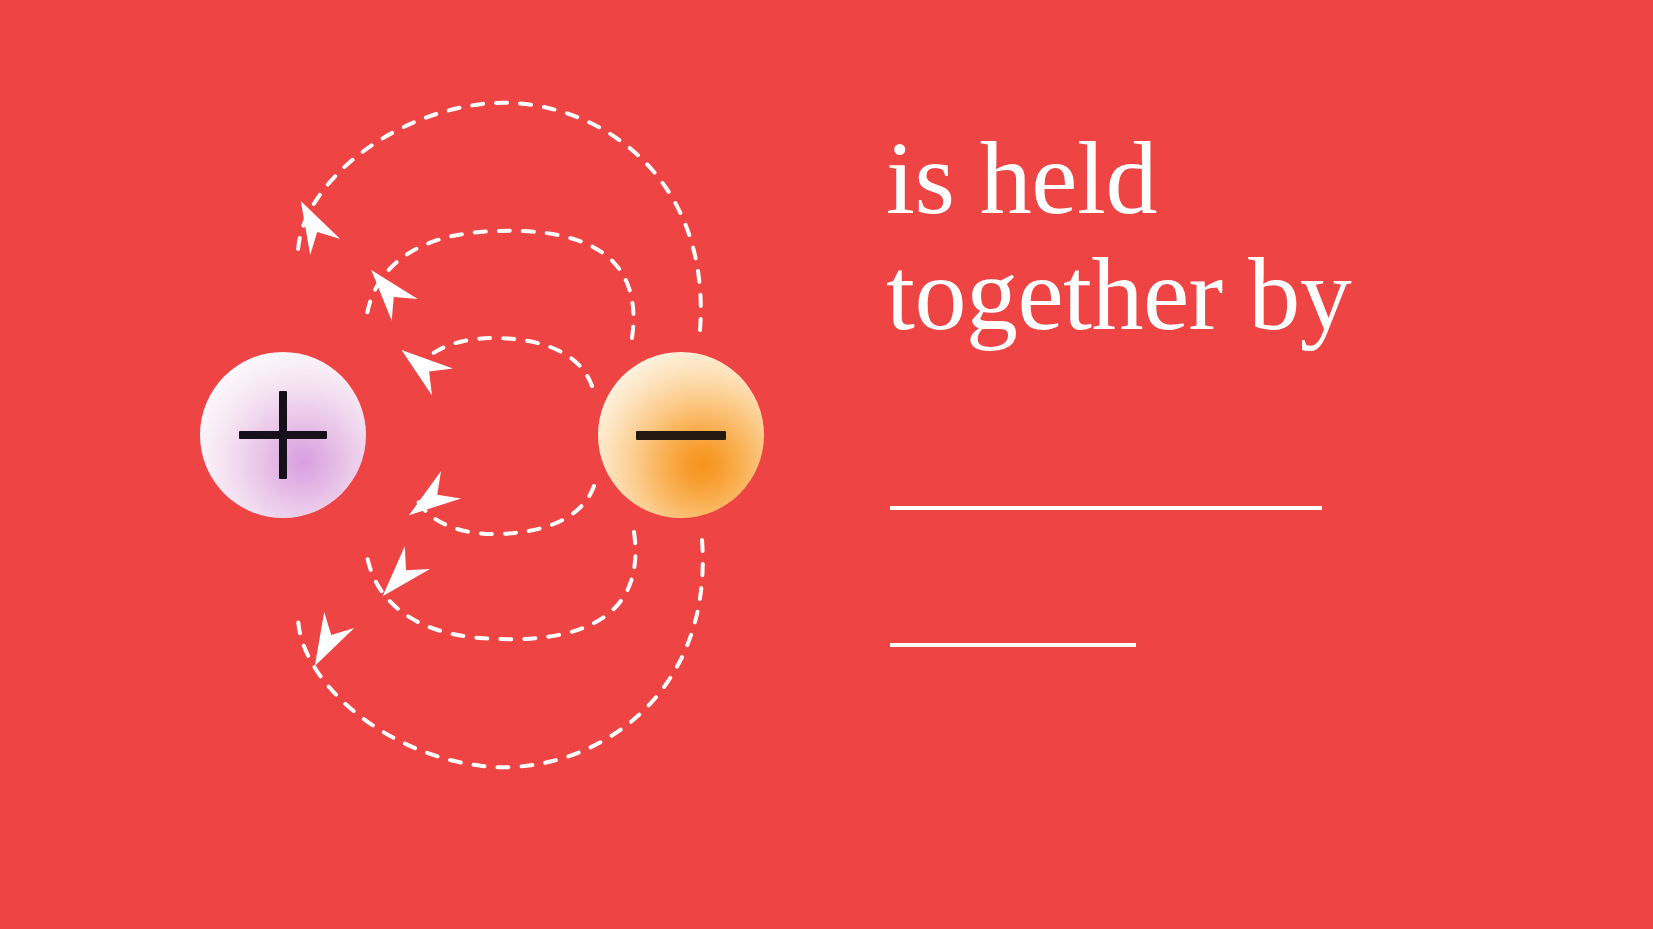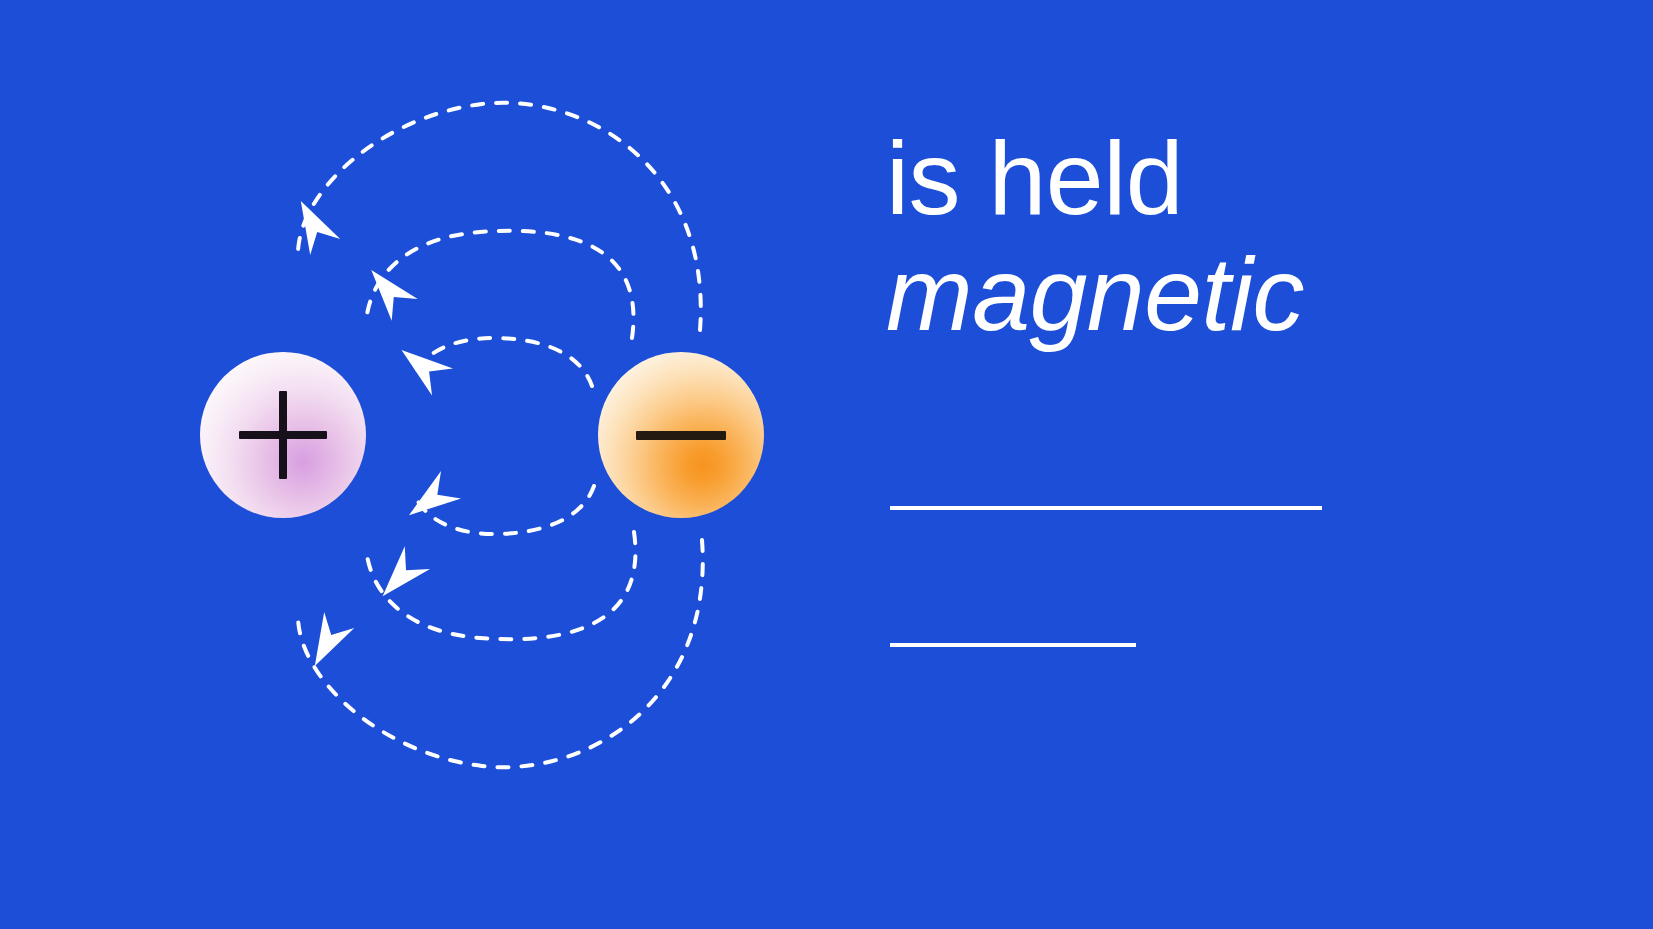--- a/index.html
+++ b/index.html
@@ -116,21 +116,21 @@
   }
   .rule-fields {
     left: 890px;
     top: 643px;
     width: 246px;
   }
 </style>
 </head>
 <body style="background: rgb(25, 25, 25);">
 
-<div class="stage" style="background: #1d4ed8;">
+<div class="stage" style="background: #ef4444; font-family: Liberation Serif, serif;">
 
   <div class="diagram">
 
     <svg viewBox="0 0 880 929" xmlns="http://www.w3.org/2000/svg">
 
       <defs>
 
         <g id="barb">
           <path d="M 0,-26 L 17,26 L 0,9 L -17,26 Z" fill="#ffffff"></path>
         </g>
@@ -184,19 +184,19 @@
       <span class="sign plus-v"></span>
     </div>
 
     <div class="charge charge-negative">
       <span class="sign minus-h"></span>
     </div>
   </div>
 
   <div class="caption">
     <div class="caption-line">is held</div>
-    <div class="caption-line em">magnetic</div>
+    <div class="caption-line">together by</div>
   </div>
 
   <div class="rule rule-magnetic"></div>
   <div class="rule rule-fields"></div>
 
 </div>
 
 </body></html>

